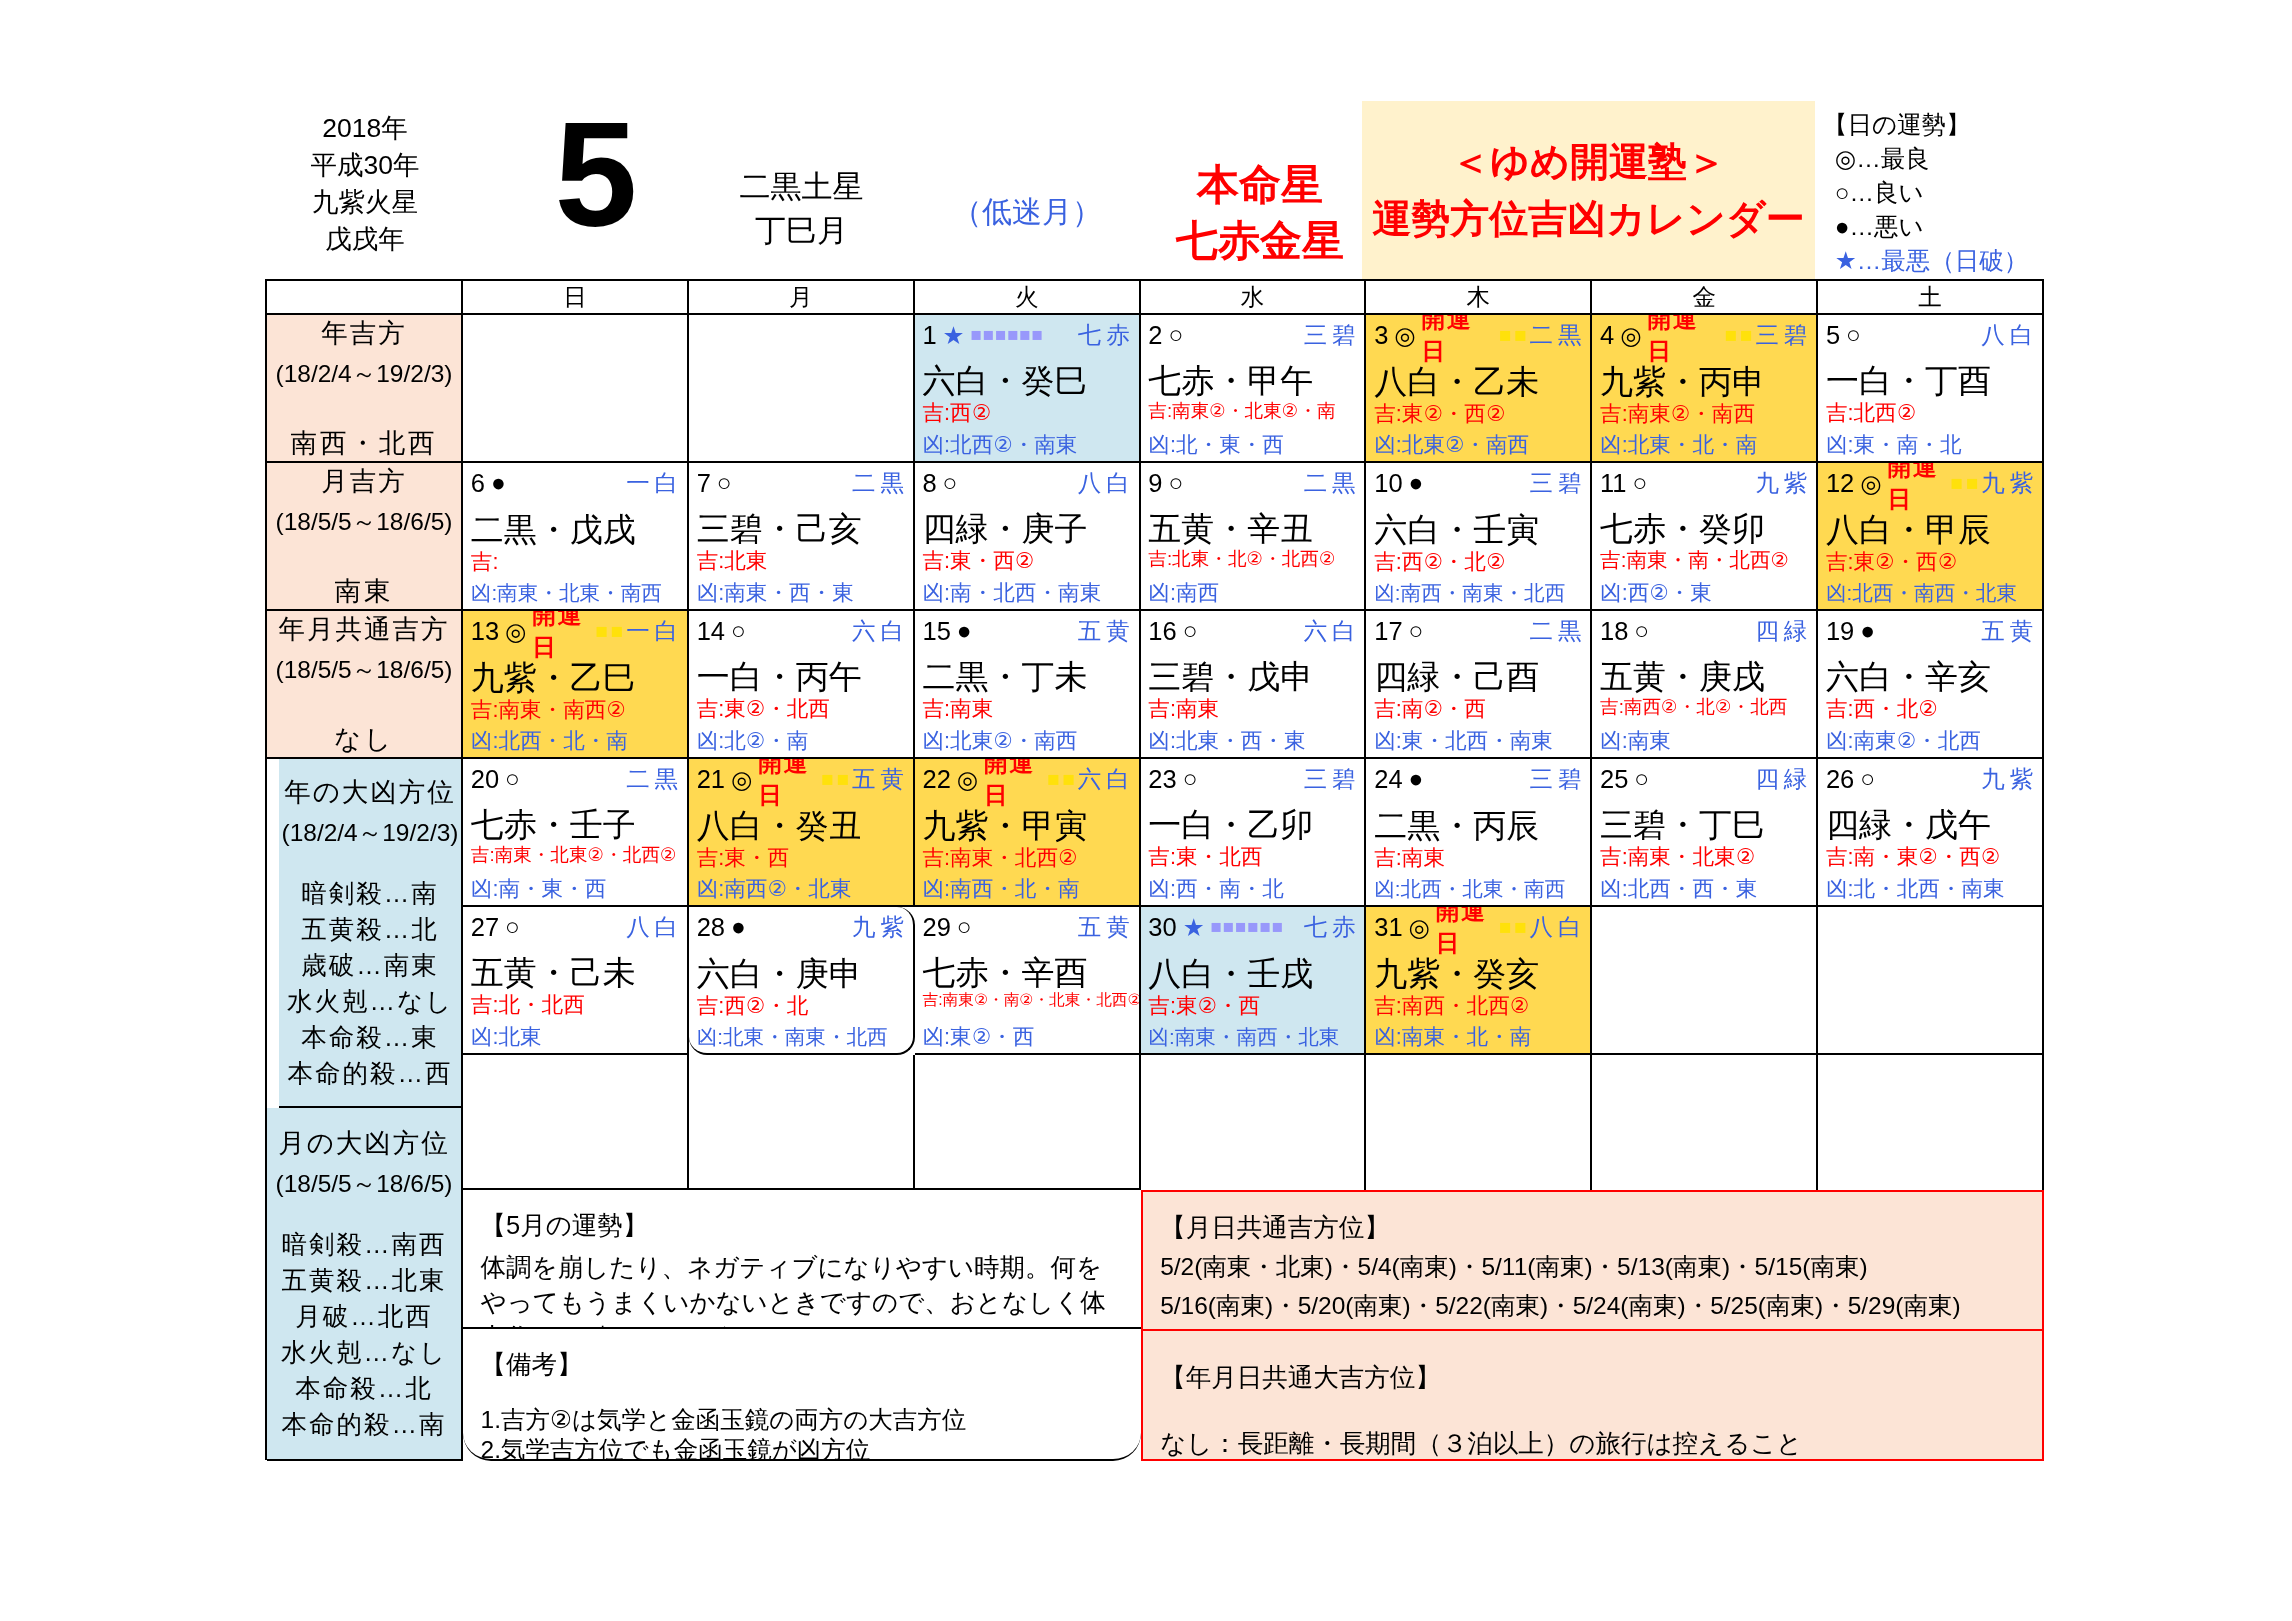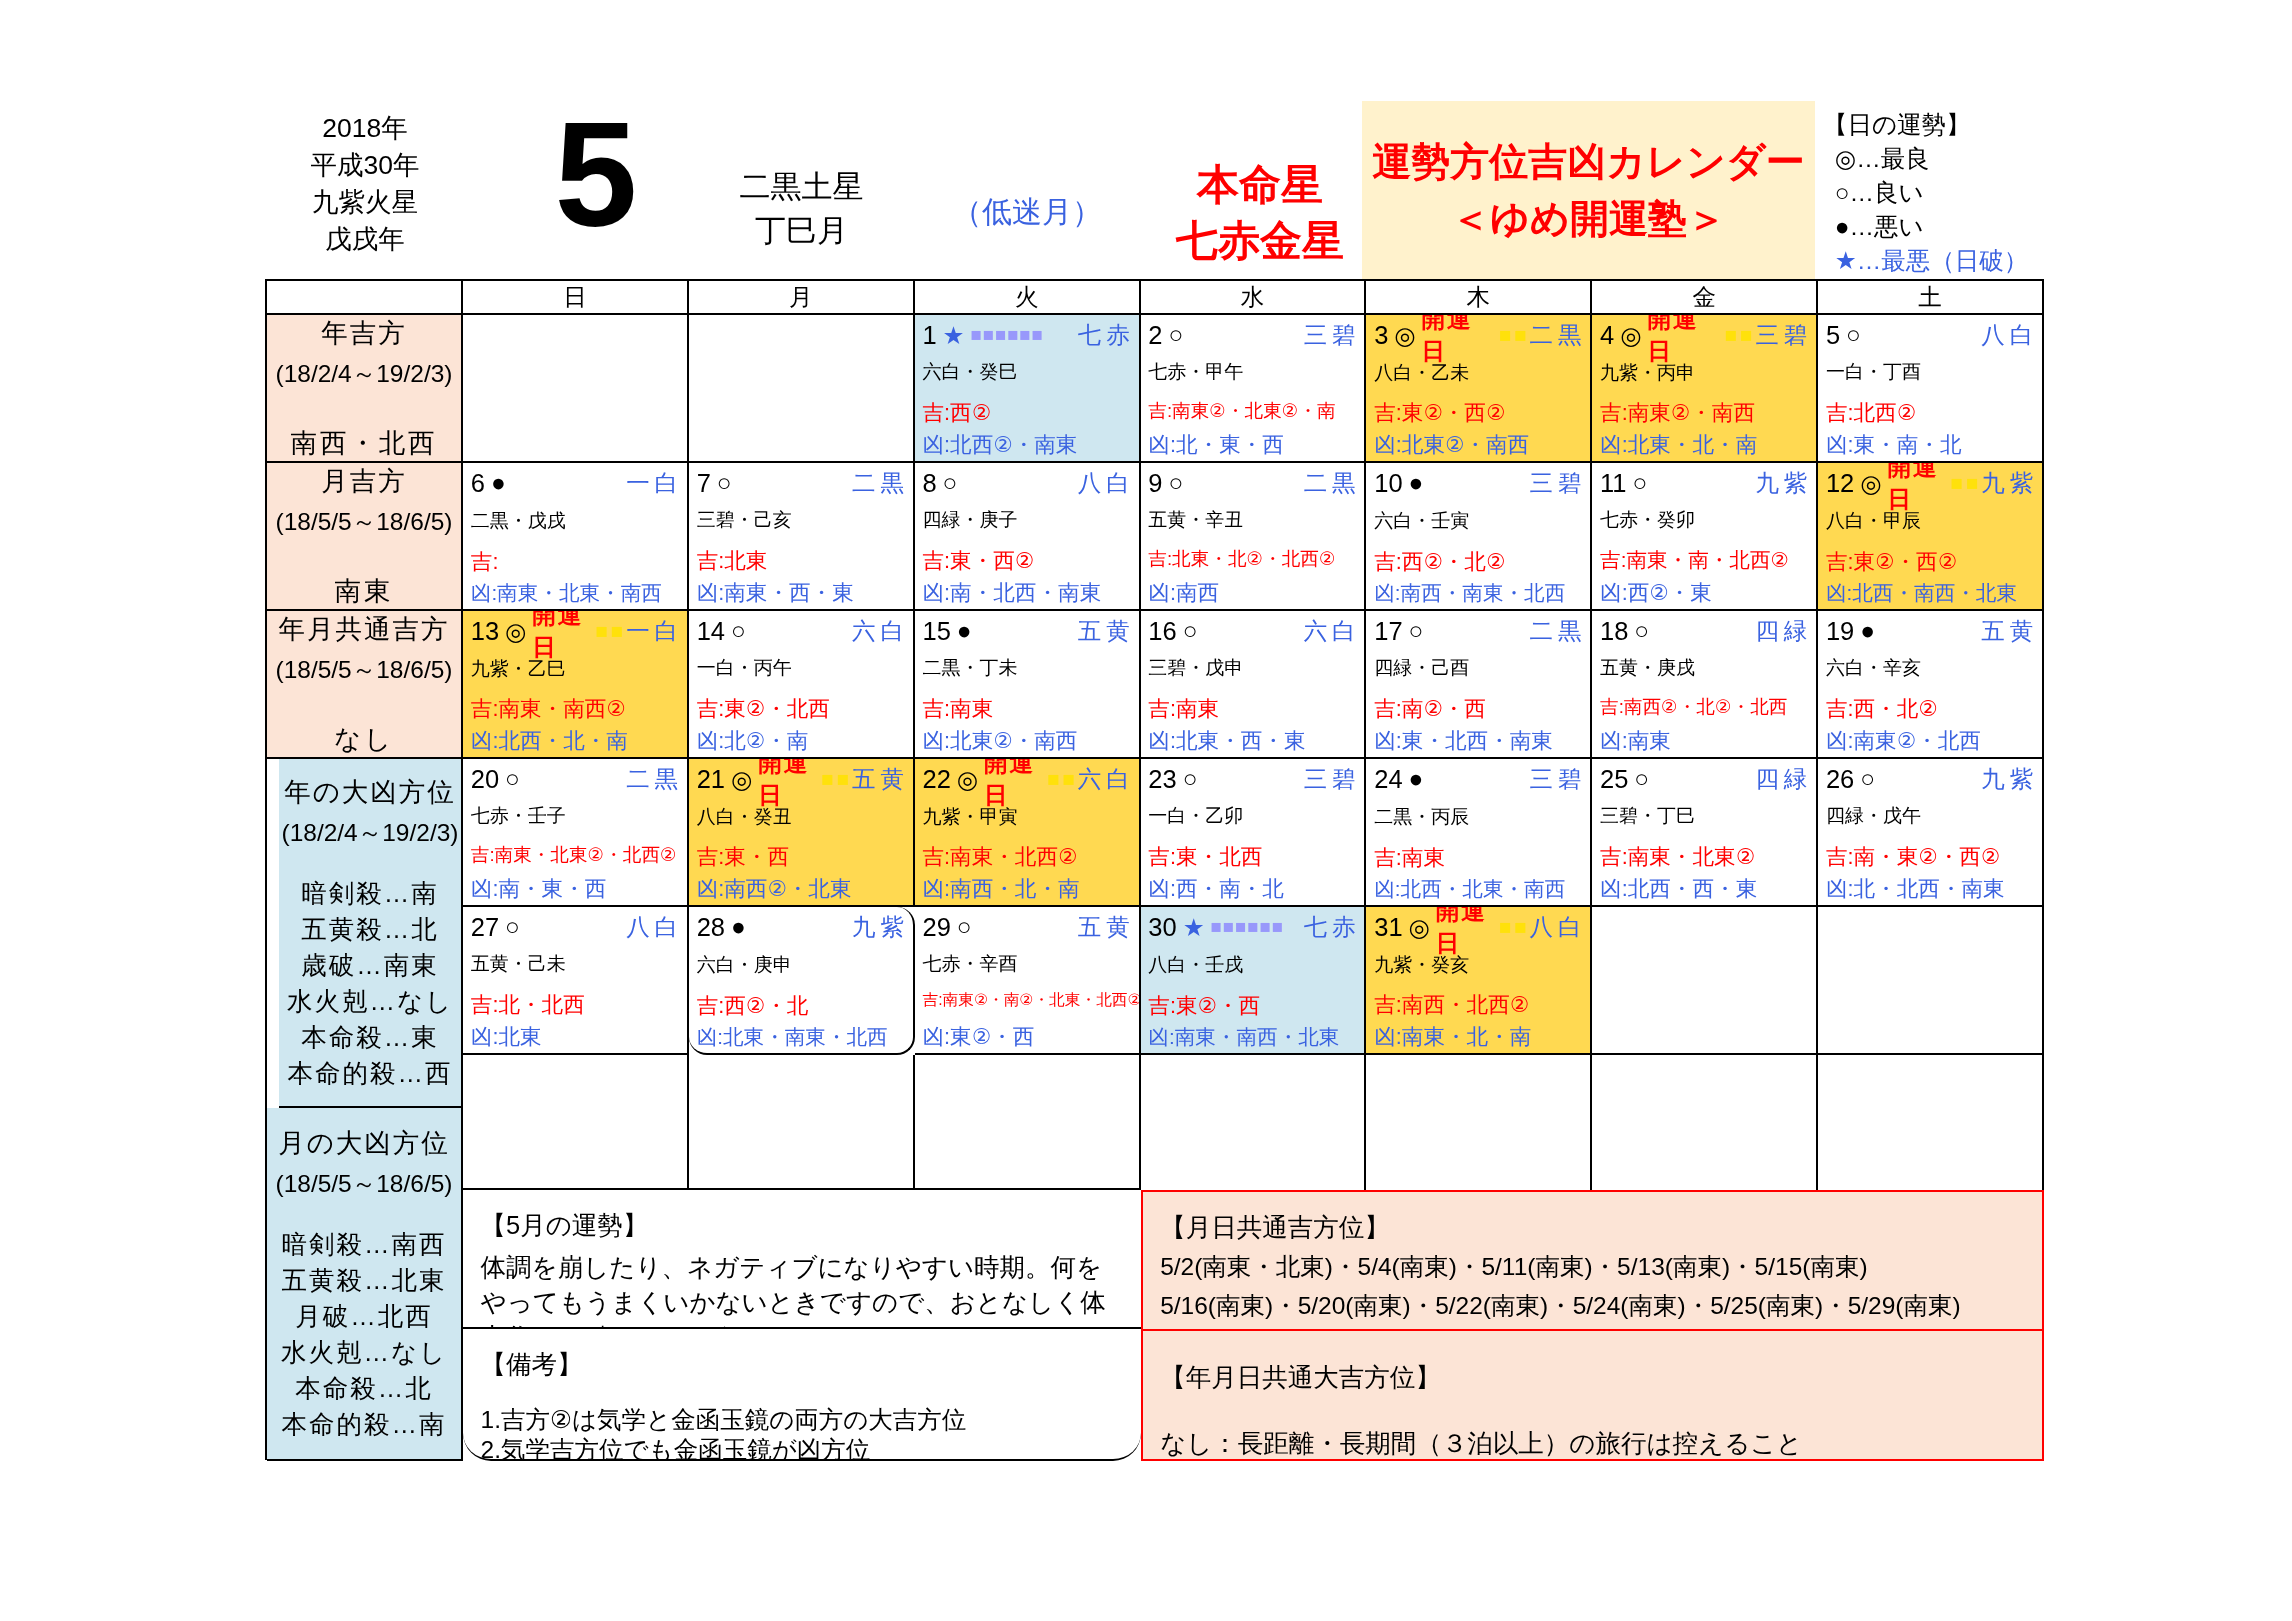--- a/index.html
+++ b/index.html
@@ -45,21 +45,21 @@
   .day{padding:3.9px 7.8px 2px 7.8px;display:flex;flex-direction:column;align-items:flex-start;}
   .day-top{width:100%;display:flex;align-items:center;height:33px;}
   .dnum{font-size:25.5px;}
   .dsym{font-size:24.5px;margin-left:5.9px;}
   .dsym.star{color:var(--blue);}
   .kaiun{color:var(--red);font-weight:bold;font-size:23.5px;letter-spacing:2px;margin-left:5.9px;}
   .squares{margin-left:5.9px;}
   .sq-p{color:var(--square-purple);font-size:18.6px;letter-spacing:1px;}
   .sq-y{color:var(--square-yellow);font-size:20.6px;letter-spacing:2.9px;}
   .dstar{margin-left:auto;color:var(--blue);font-size:23.5px;letter-spacing:4.9px;margin-right:-3.9px;white-space:nowrap;}
-  .dpillar{font-size:19px;margin-top:7.8px;height:33px;white-space:nowrap;}
+  .dpillar{font-size:33px;margin-top:7.8px;height:33px;white-space:nowrap;}
   .dgood{color:var(--red);margin-top:5.9px;height:30px;font-size:21.6px;white-space:nowrap;}
   .dbad{color:var(--blue);margin-top:2px;font-size:21.6px;white-space:nowrap;}
   .t-21{font-size:20.6px;} .t-19{font-size:18.6px;} .t-16{font-size:15.7px;}
 
   .fbox{padding:17.6px 17.6px;font-size:25.5px;}
   .f-title{font-size:25.5px;}
   .fal .f-text{margin-top:7.8px;line-height:35px;}
   .far .f-text{margin-top:5.9px;line-height:33px;font-size:24.5px;}
   .fbl .f-lines{margin-top:23.5px;line-height:30px;font-size:24.5px;}
   .fbr .f-title{margin-top:11.8px;}
@@ -90,22 +90,22 @@
   <div class="hdr-monthstar">
     <div>二黒土星</div>
     <div>丁巳月</div>
   </div>
   <div class="hdr-teimei">（低迷月）</div>
   <div class="hdr-honmei">
     <div>本命星</div>
     <div>七赤金星</div>
   </div>
   <div class="hdr-titlebox">
+    <div>＜ゆめ開運塾＞</div>
     <div>運勢方位吉凶カレンダー</div>
-    <div>＜ゆめ開運塾＞</div>
   </div>
   <div class="hdr-legend">
     <div>【日の運勢】</div>
     <div class="lg-item">◎…最良</div>
     <div class="lg-item">○…良い</div>
     <div class="lg-item">●…悪い</div>
     <div class="lg-item lg-worst">★…最悪（日破）</div>
   </div>
 
   <div class="calgrid" id="calgrid">

